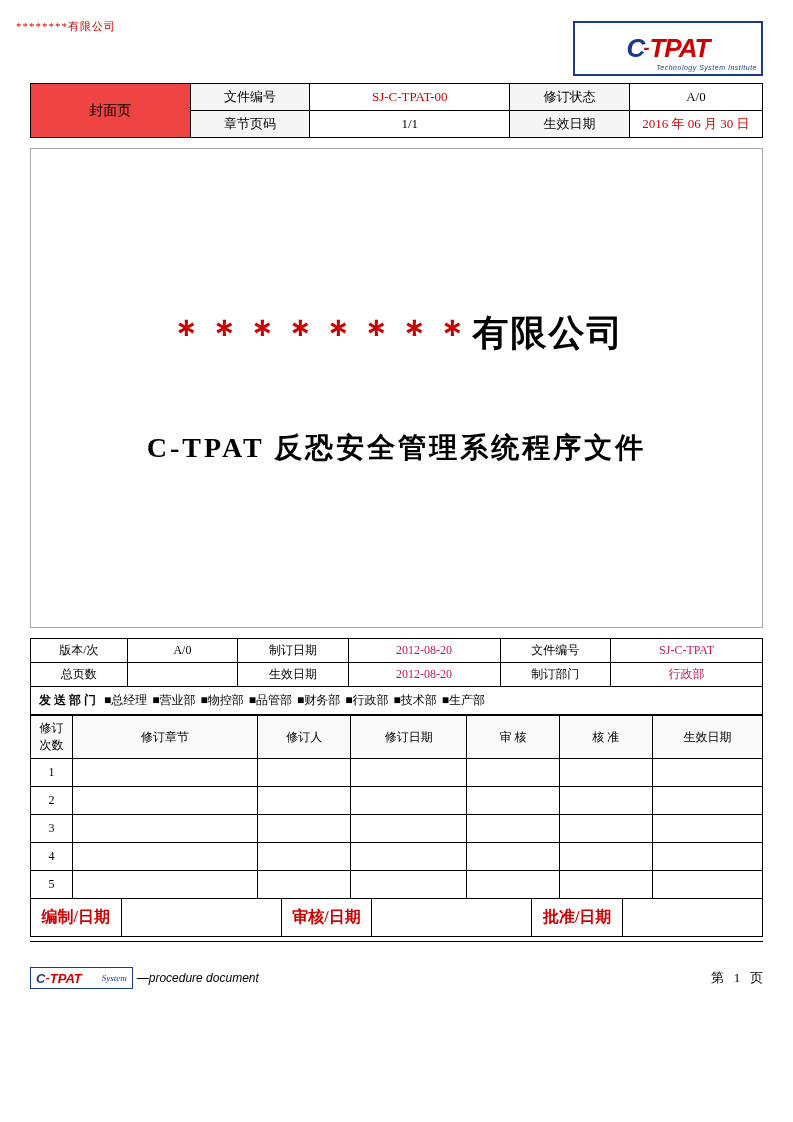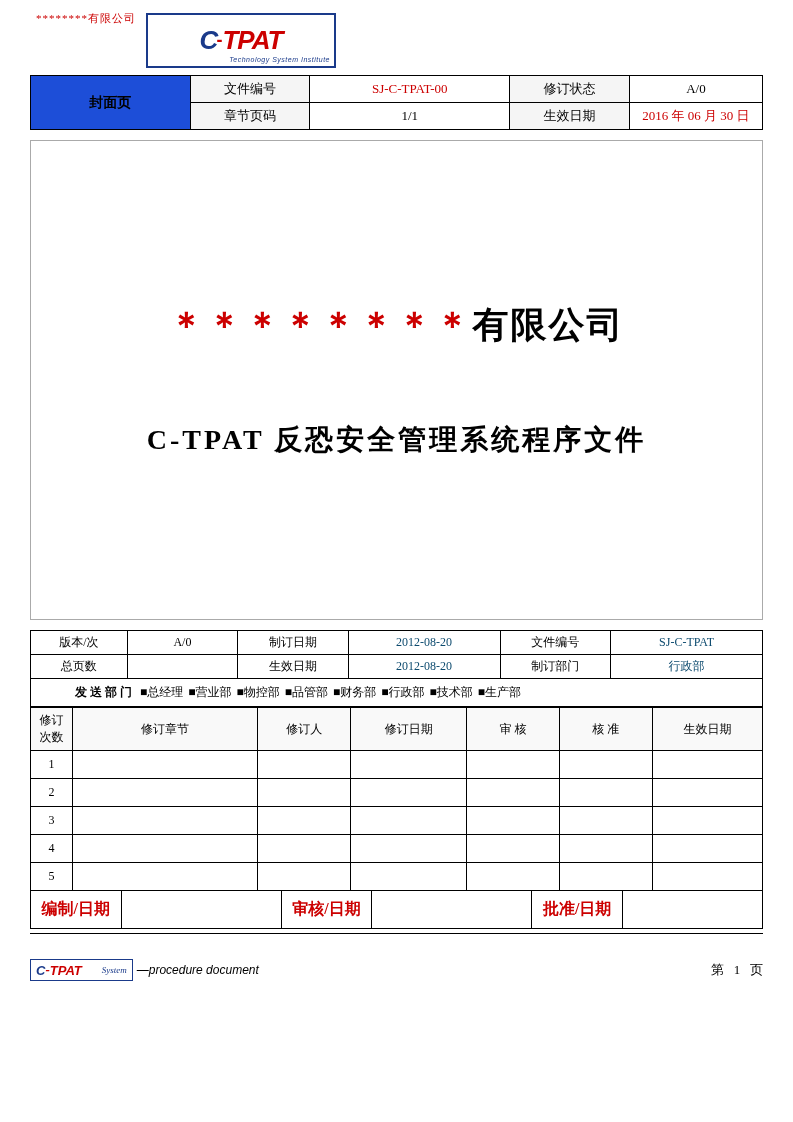--- a/index.html
+++ b/index.html
@@ -9,22 +9,24 @@
       background: #fff;
       font-family: "SimSun", "宋体", serif;
       font-size: 13px;
       color: #000;
       position: relative;
     }
 
     
     .page-header {
       display: flex;
+      justify-content: space-between;
       align-items: flex-start;
-      padding: 10px 30px 5px 36px;
+      padding: 10px 30px 5px 16px;
+      margin-top: 8px;
     }
     .company-name-small {
       color: #c00;
       font-size: 11px;
       letter-spacing: 1px;
       margin-top: 8px;
     }
     .logo-area {
       width: 200px;
       height: 60px;
@@ -89,23 +91,23 @@
       font-size: 13px;
     }
     .info-table .red-text {
       color: #cc0000;
     }
     .info-table .label-cell {
       background: #f5f5f5;
       font-weight: normal;
     }
     .info-table .cover-cell {
-      background: #1d4ed8;
+      background: #ef4444;
       font-size: 14px;
-      font-weight: bold;
+      font-weight: normal;
     }
 
     
     .main-content {
       margin: 10px 30px;
       border: 1px solid #aaa;
       min-height: 480px;
       display: flex;
       flex-direction: column;
       align-items: center;
@@ -141,36 +143,35 @@
       width: 100%;
       border-collapse: collapse;
       border: 1px solid #000;
     }
     .version-table td {
       border: 1px solid #000;
       padding: 3px 6px;
       text-align: center;
       font-size: 12px;
     }
-    .version-table .red-text { color: #0c4a6e; }
+    .version-table .red-text { color: #be185d; }
 
     .dept-row {
       border: 1px solid #000;
       border-top: none;
       padding: 5px 8px;
       font-size: 12px;
       display: flex;
       align-items: center;
       gap: 2px;
     }
     .dept-label {
       font-weight: bold;
       margin-right: 6px;
       white-space: nowrap;
-      margin-left: 36px;
     }
     .dept-items {
       display: flex;
       flex-wrap: wrap;
       gap: 2px;
       font-size: 12px;
     }
     .dept-item {
       white-space: nowrap;
     }

